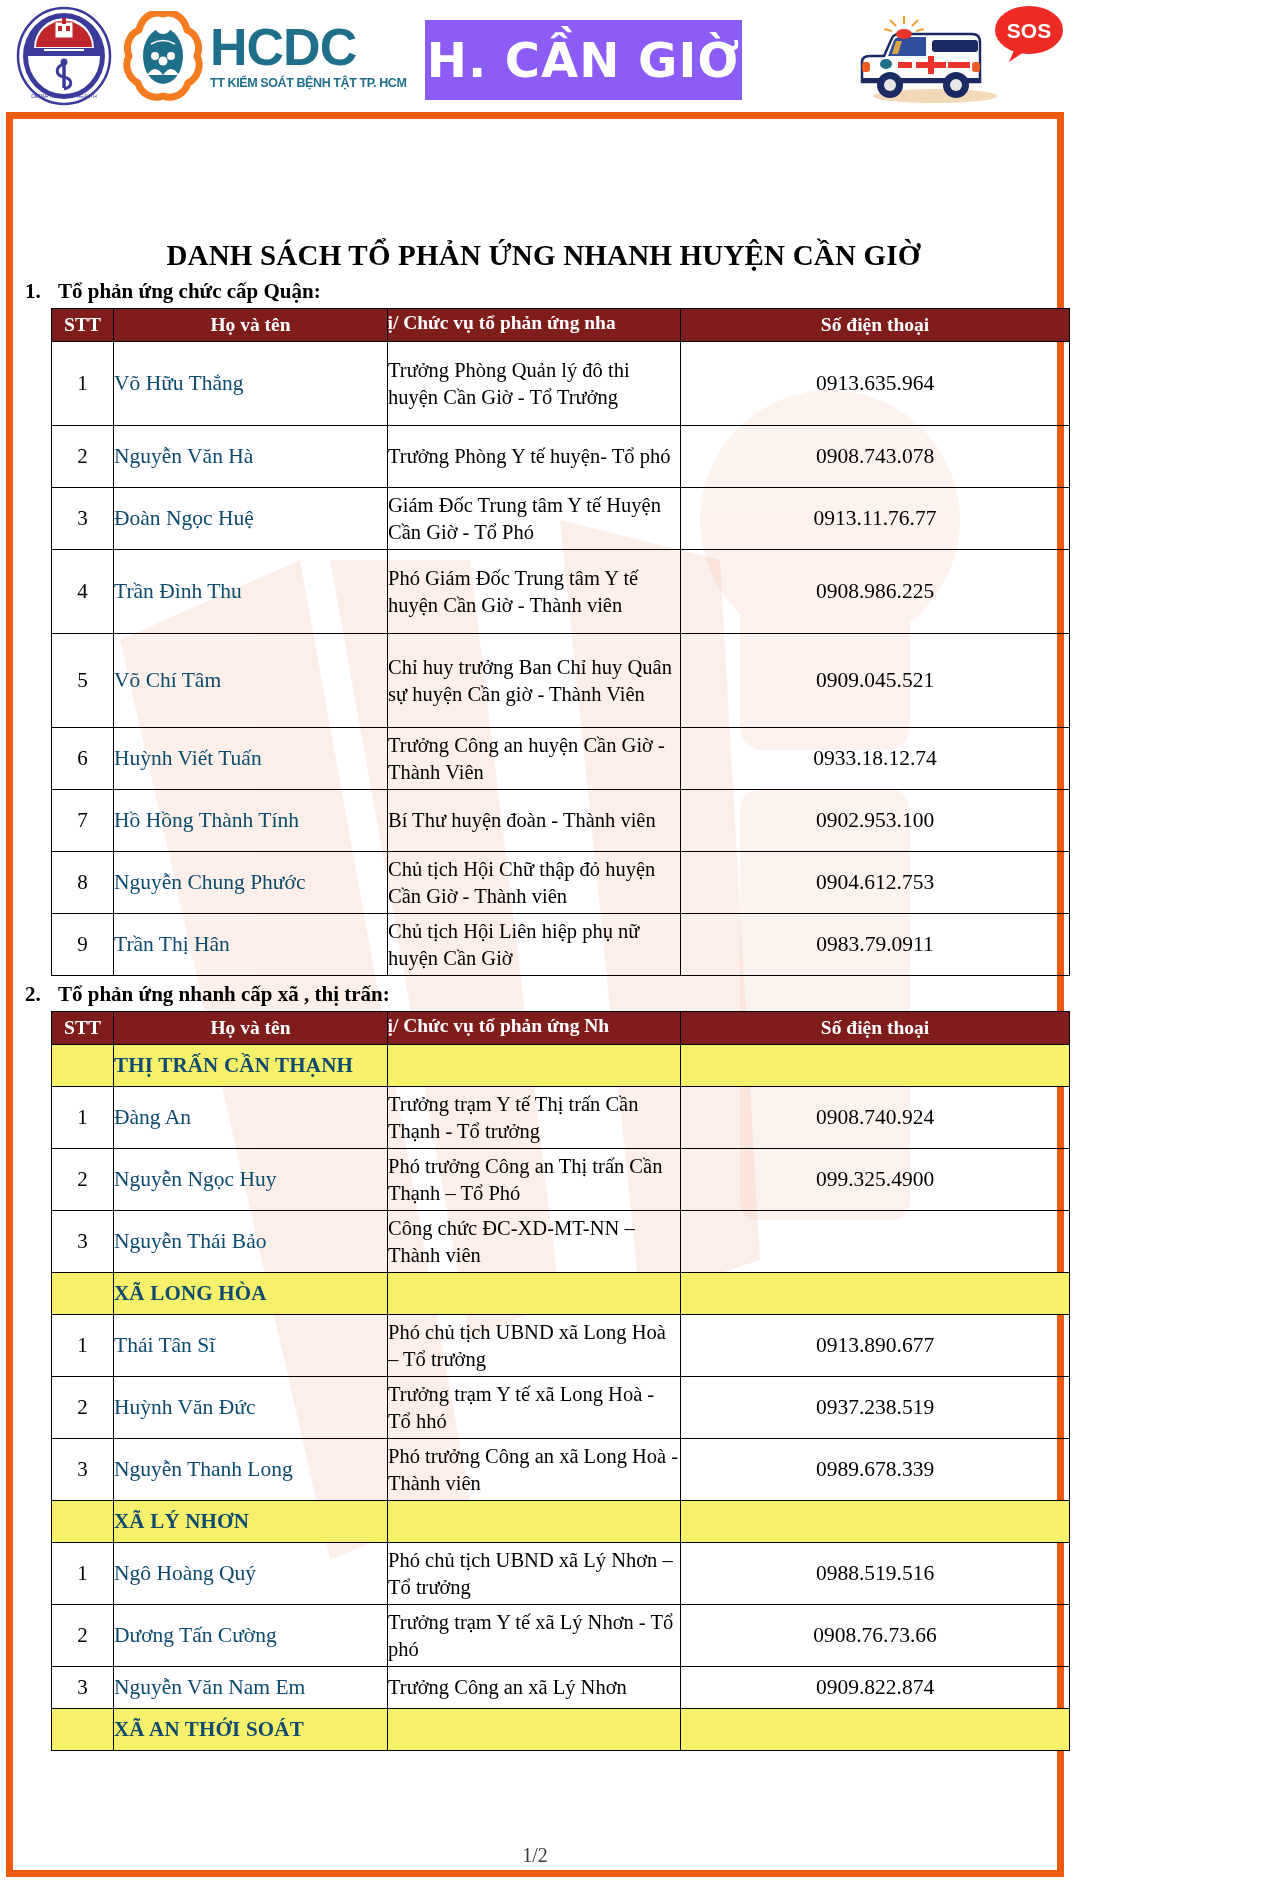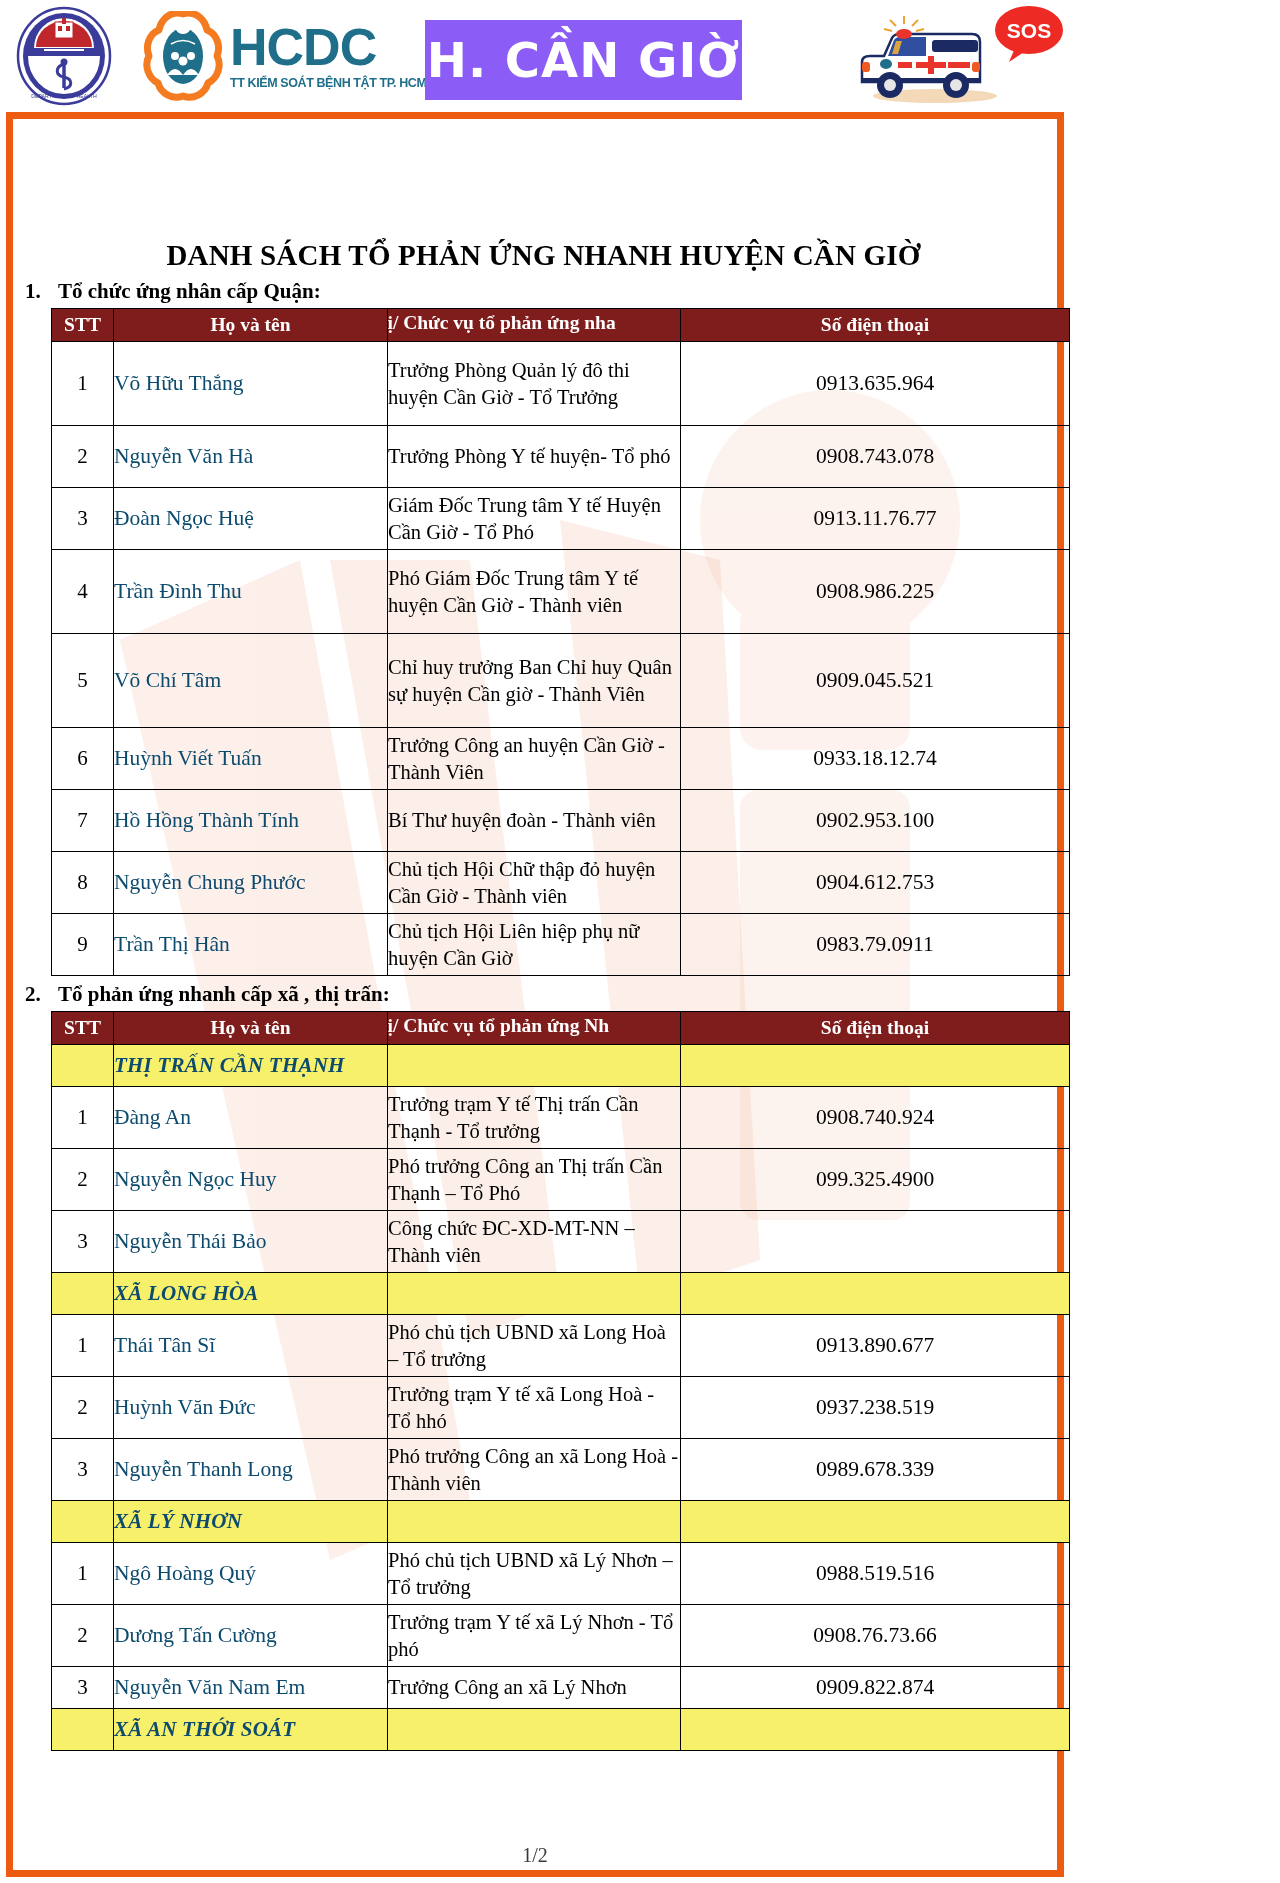--- a/index.html
+++ b/index.html
@@ -46,21 +46,21 @@
   }
   .logo-doh {
     position: absolute;
     left: 14px;
     top: 6px;
     width: 100px;
     height: 100px;
   }
   .logo-hcdc {
     position: absolute;
-    left: 140px;
+    left: 120px;
     top: 10px;
     display: flex;
     align-items: center;
     height: 92px;
   }
   .hcdc-mark { width: 86px; height: 90px; }
   .hcdc-text {
     margin-left: 4px;
     display: flex;
     flex-direction: column;
@@ -211,21 +211,20 @@
     color: #000;
   }
   td.phone {
     text-align: center;
     font-size: 21.5px;
     color: #000;
   }
   tr.group td {
     background: #F7F06B;
     height: 36px;
-    font-style: italic;
   }
   tr.group td.name {
     font-weight: bold;
     font-size: 21px;
     letter-spacing: 0.2px;
   }
   tr.group td.stt { background: #F7F06B; }
   tr.group td.unit { background: #F7F06B; }
   tr.group td.phone { background: #F7F06B; }
 
@@ -355,21 +354,21 @@
   </div>
 
   <div class="orange-frame"></div>
 
   <div class="content tablewrap">
 
     <div class="doc-title">DANH SÁCH TỔ PHẢN ỨNG NHANH  HUYỆN CẦN GIỜ</div>
 
     <div class="section-head">
       <span class="num">1.</span>
-      <span>Tổ chức ứng nhân cấp Quận:</span>
+      <span>Tổ phản ứng chức cấp Quận:</span>
     </div>
 
     <table class="rr">
       <colgroup>
         <col class="c-stt">
           <col class="c-name">
           <col class="c-unit">
           <col class="c-phone">
       </colgroup>
       <thead>

